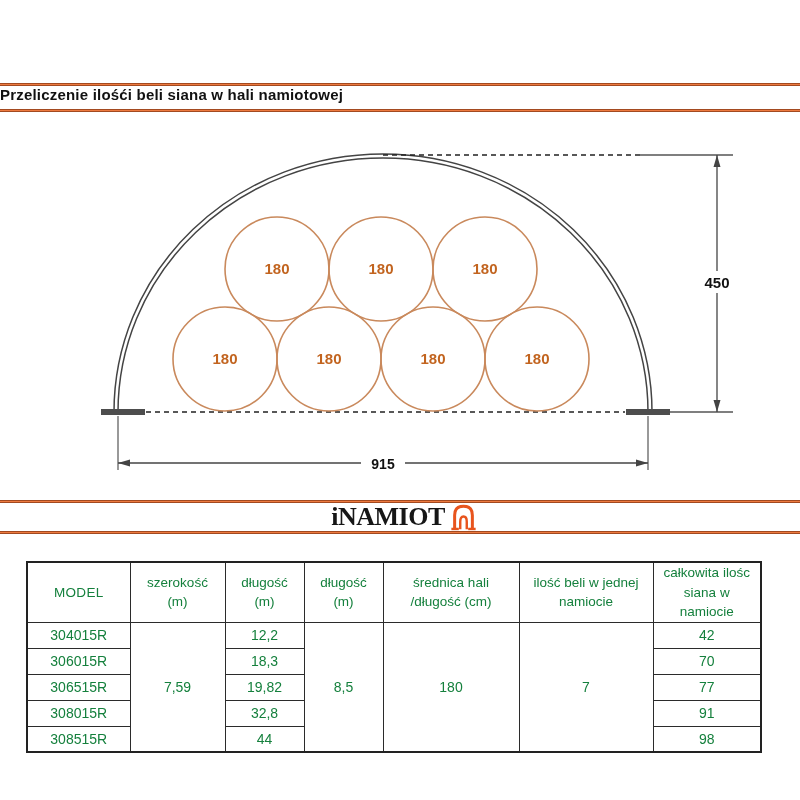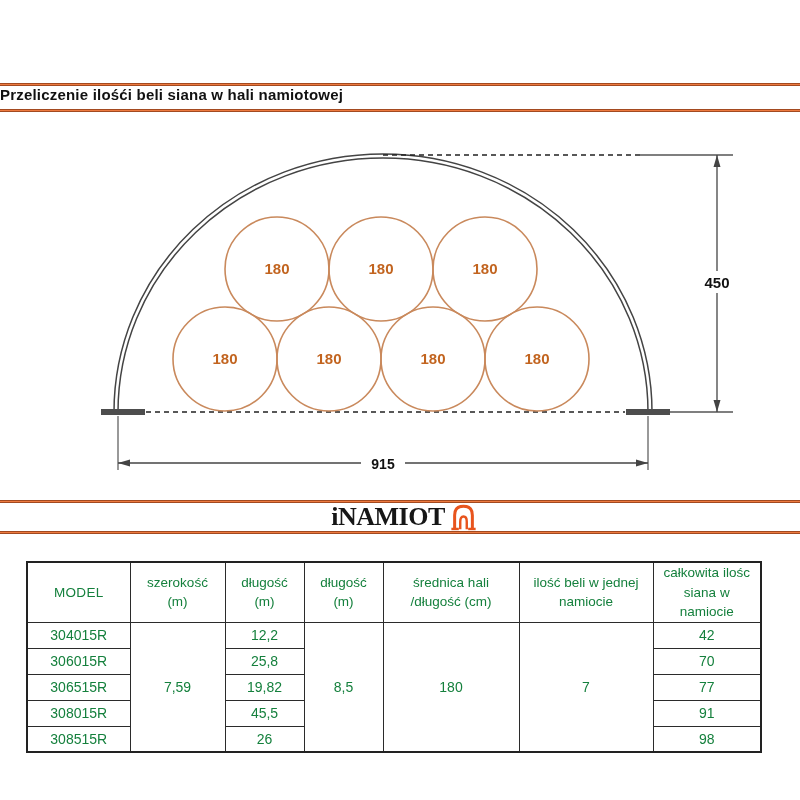--- a/index.html
+++ b/index.html
@@ -159,34 +159,34 @@
         <td class="cell-model">304015R</td>
         <td class="cell-num" rowspan="5">7,59</td>
         <td class="cell-num">12,2</td>
         <td class="cell-num" rowspan="5">8,5</td>
         <td class="cell-num" rowspan="5">180</td>
         <td class="cell-num" rowspan="5">7</td>
         <td class="cell-num">42</td>
       </tr>
       <tr>
         <td class="cell-model">306015R</td>
-        <td class="cell-num">25,8</td>
+        <td class="cell-num">18,3</td>
         <td class="cell-num">70</td>
       </tr>
       <tr>
         <td class="cell-model">306515R</td>
         <td class="cell-num">19,82</td>
         <td class="cell-num">77</td>
       </tr>
       <tr>
         <td class="cell-model">308015R</td>
-        <td class="cell-num">45,5</td>
+        <td class="cell-num">32,8</td>
         <td class="cell-num">91</td>
       </tr>
       <tr>
         <td class="cell-model">308515R</td>
-        <td class="cell-num">26</td>
+        <td class="cell-num">44</td>
         <td class="cell-num">98</td>
       </tr>
     </tbody>
   </table>
 
 </div>
 
 </body></html>

